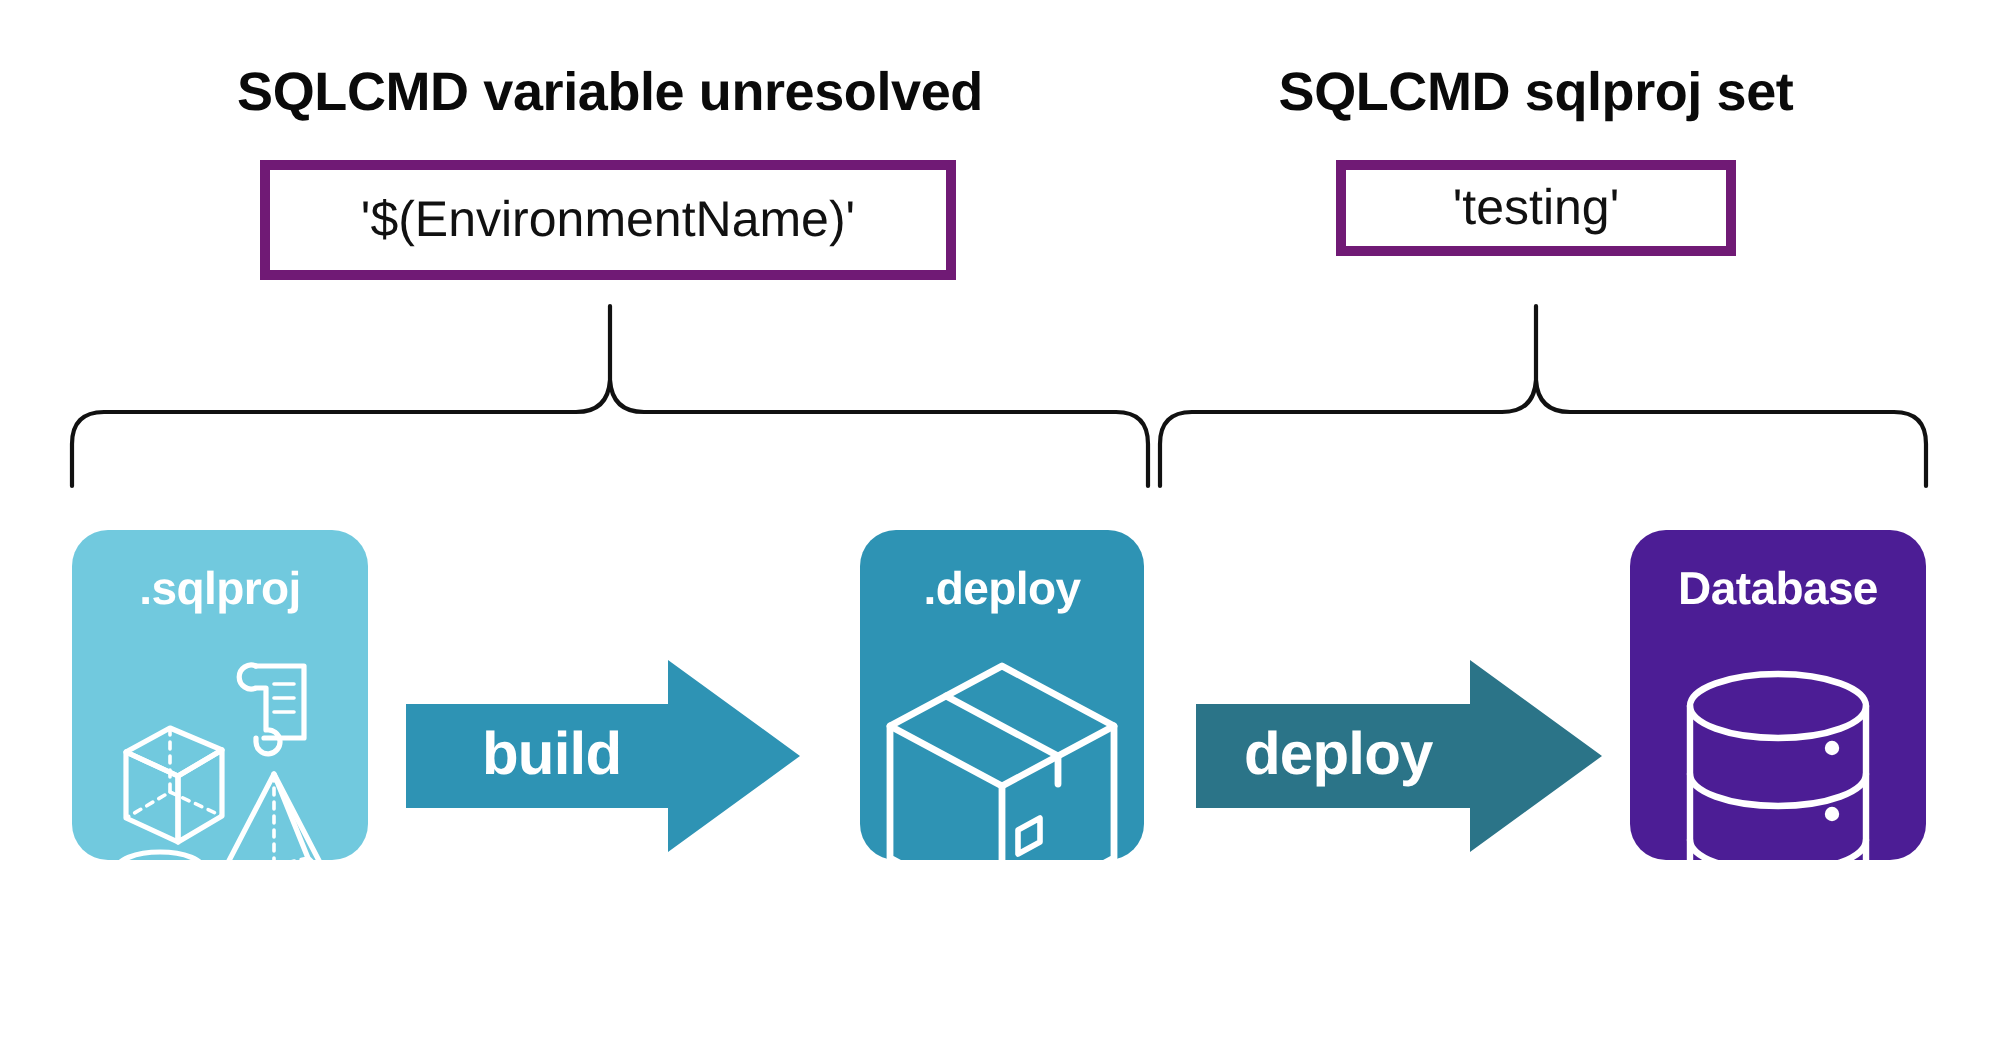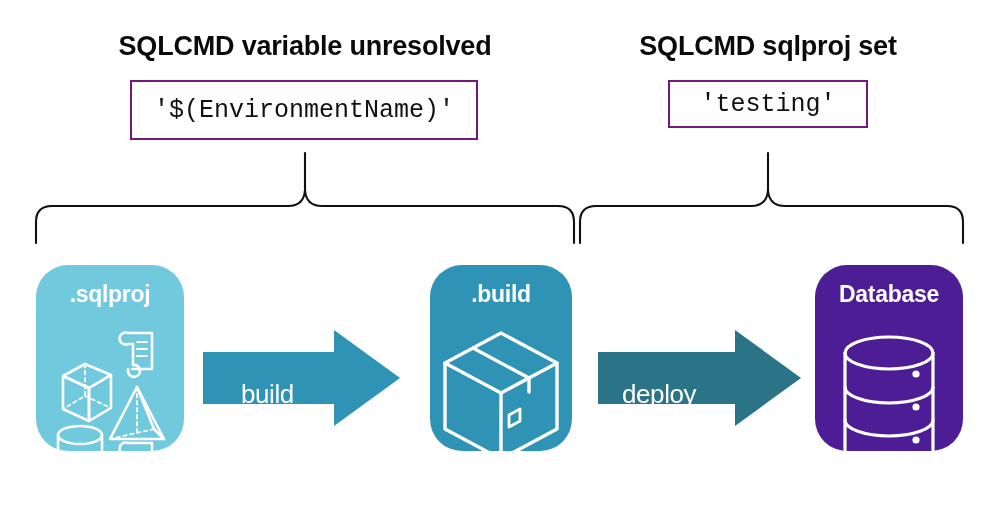--- a/index.html
+++ b/index.html
@@ -34,26 +34,26 @@
     text-align: center;
     transform: translateX(-50%);
   }
   #heading-left  { left: 305px; top: 31px; }
   #heading-right { left: 768px; top: 31px; }
 
   
   .value-box {
     position: absolute;
     box-sizing: border-box;
-    border: 2px solid #701a75;
+    border: 5px solid #701a75;
     background: #ffffff;
     display: flex;
     align-items: center;
     justify-content: center;
-    font-family: Liberation Mono, monospace;
+    font-family: Liberation Sans, sans-serif;
     font-size: 25px;
     color: #111111;
     letter-spacing: 0px;
     white-space: nowrap;
   }
   #value-box-left  { left: 130px; top: 80px; width: 348px; height: 60px; }
   #value-box-right { left: 668px; top: 80px; width: 200px; height: 48px; }
 
   
   .brace-svg {
@@ -61,23 +61,23 @@
     top: 150px;
     left: 0;
     width: 1000px;
     height: 95px;
     overflow: visible;
   }
 
   
   .card {
     position: absolute;
-    border-radius: 32px;
+    border-radius: 18px;
     top: 265px;
-    height: 186px;
+    height: 165px;
   }
   .card-title {
     position: absolute;
     top: 16px;
     left: 0;
     right: 0;
     text-align: center;
     color: #ffffff;
     font-family: "Liberation Sans", sans-serif;
     font-weight: bold;
@@ -97,30 +97,30 @@
   #card-database{ left: 815px; width: 148px; }
 
   
   .arrow {
     position: absolute;
     top: 330px;
     height: 96px;
   }
   .arrow-label {
     position: absolute;
-    top: 16px;
+    top: 0;
     left: 0;
     width: 100%;
     height: 100%;
     display: flex;
     align-items: center;
     color: #ffffff;
     font-family: "Liberation Sans", sans-serif;
-    font-weight: normal;
-    font-size: 26px;
+    font-weight: bold;
+    font-size: 30px;
     letter-spacing: -0.4px;
     box-sizing: border-box;
     white-space: nowrap;
   }
   #arrow-build  { left: 203px; width: 197px; }
   #arrow-build  .arrow-label { padding-left: 38px; }
   #arrow-deploy { left: 598px; width: 203px; }
   #arrow-deploy .arrow-label { padding-left: 24px; }
 </style>
 </head>
@@ -200,21 +200,21 @@
         <g>
           <path d="M 92,126 L 116,126 L 116,162 L 96,162"></path>
           <path d="M 92,126 a 6 6 0 1 0 0,11 l 5,0 L 97,158 a 6 6 0 1 1 -5,6 l 0,-2"></path>
           <path d="M 101,135 L 111,135 M 101,142 L 111,142 M 101,149 L 111,149" stroke-width="1.8"></path>
         </g>
       </svg>
     </div>
   </div>
 
   <div class="card" id="card-dacpac" style="background:#2e93b4">
-    <div class="card-title">.build</div>
+    <div class="card-title">.deploy</div>
     <div class="card-art">
       <svg viewBox="0 0 142 173" width="142" height="173" fill="none" stroke="#ffffff" stroke-width="3.4" stroke-linecap="round" stroke-linejoin="round">
 
         <path d="M 71,16 L 127,46 L 127,112 L 71,142 L 15,112 L 15,46 Z"></path>
         <path d="M 15,46 L 71,76 L 127,46"></path>
         <path d="M 71,76 L 71,142"></path>
         <path d="M 43,31 L 99,61"></path>
         <path d="M 99,61 L 99,75"></path>
 
         <path d="M 79,98 L 90,92 L 90,104 L 79,110 Z" stroke-width="2.8"></path>

